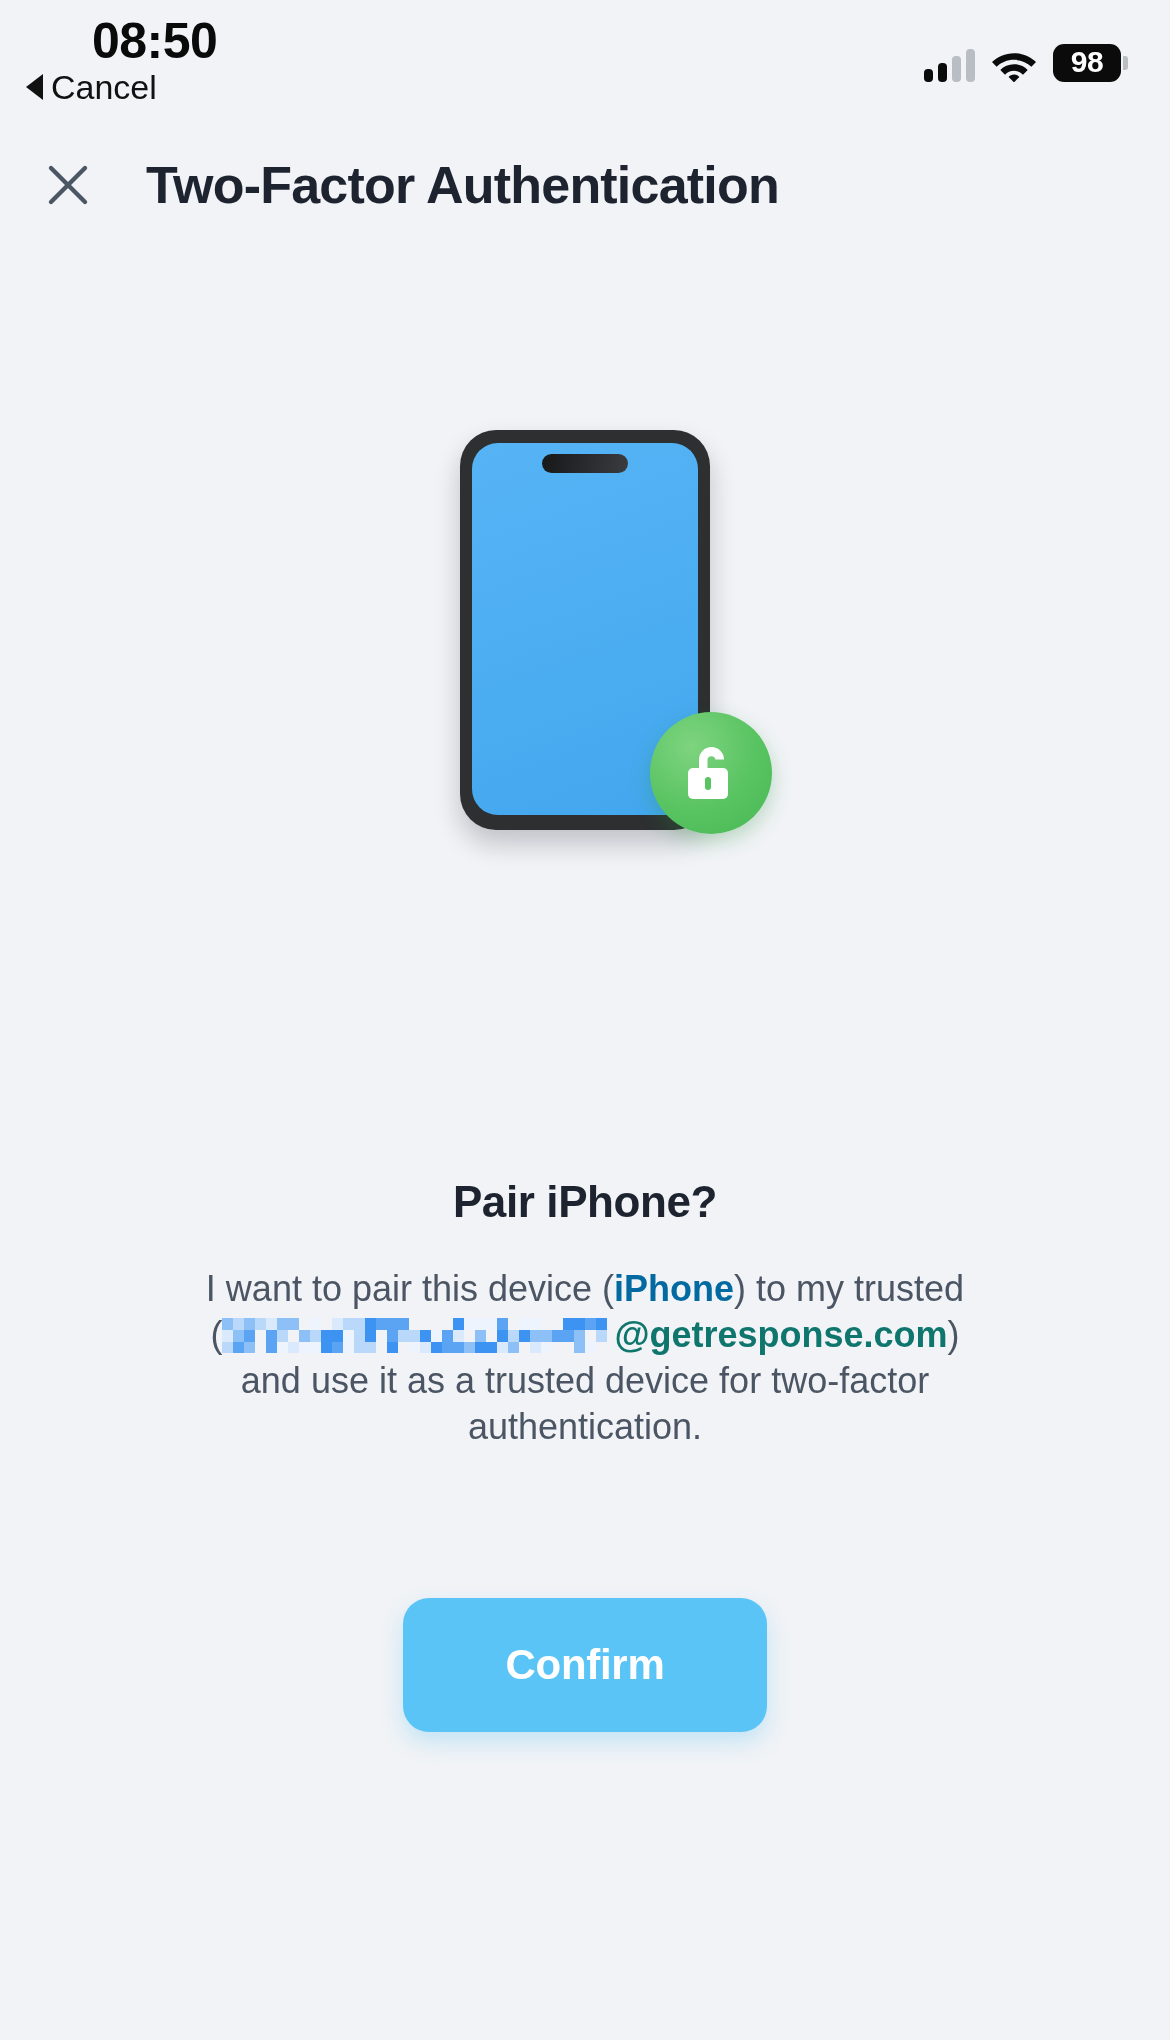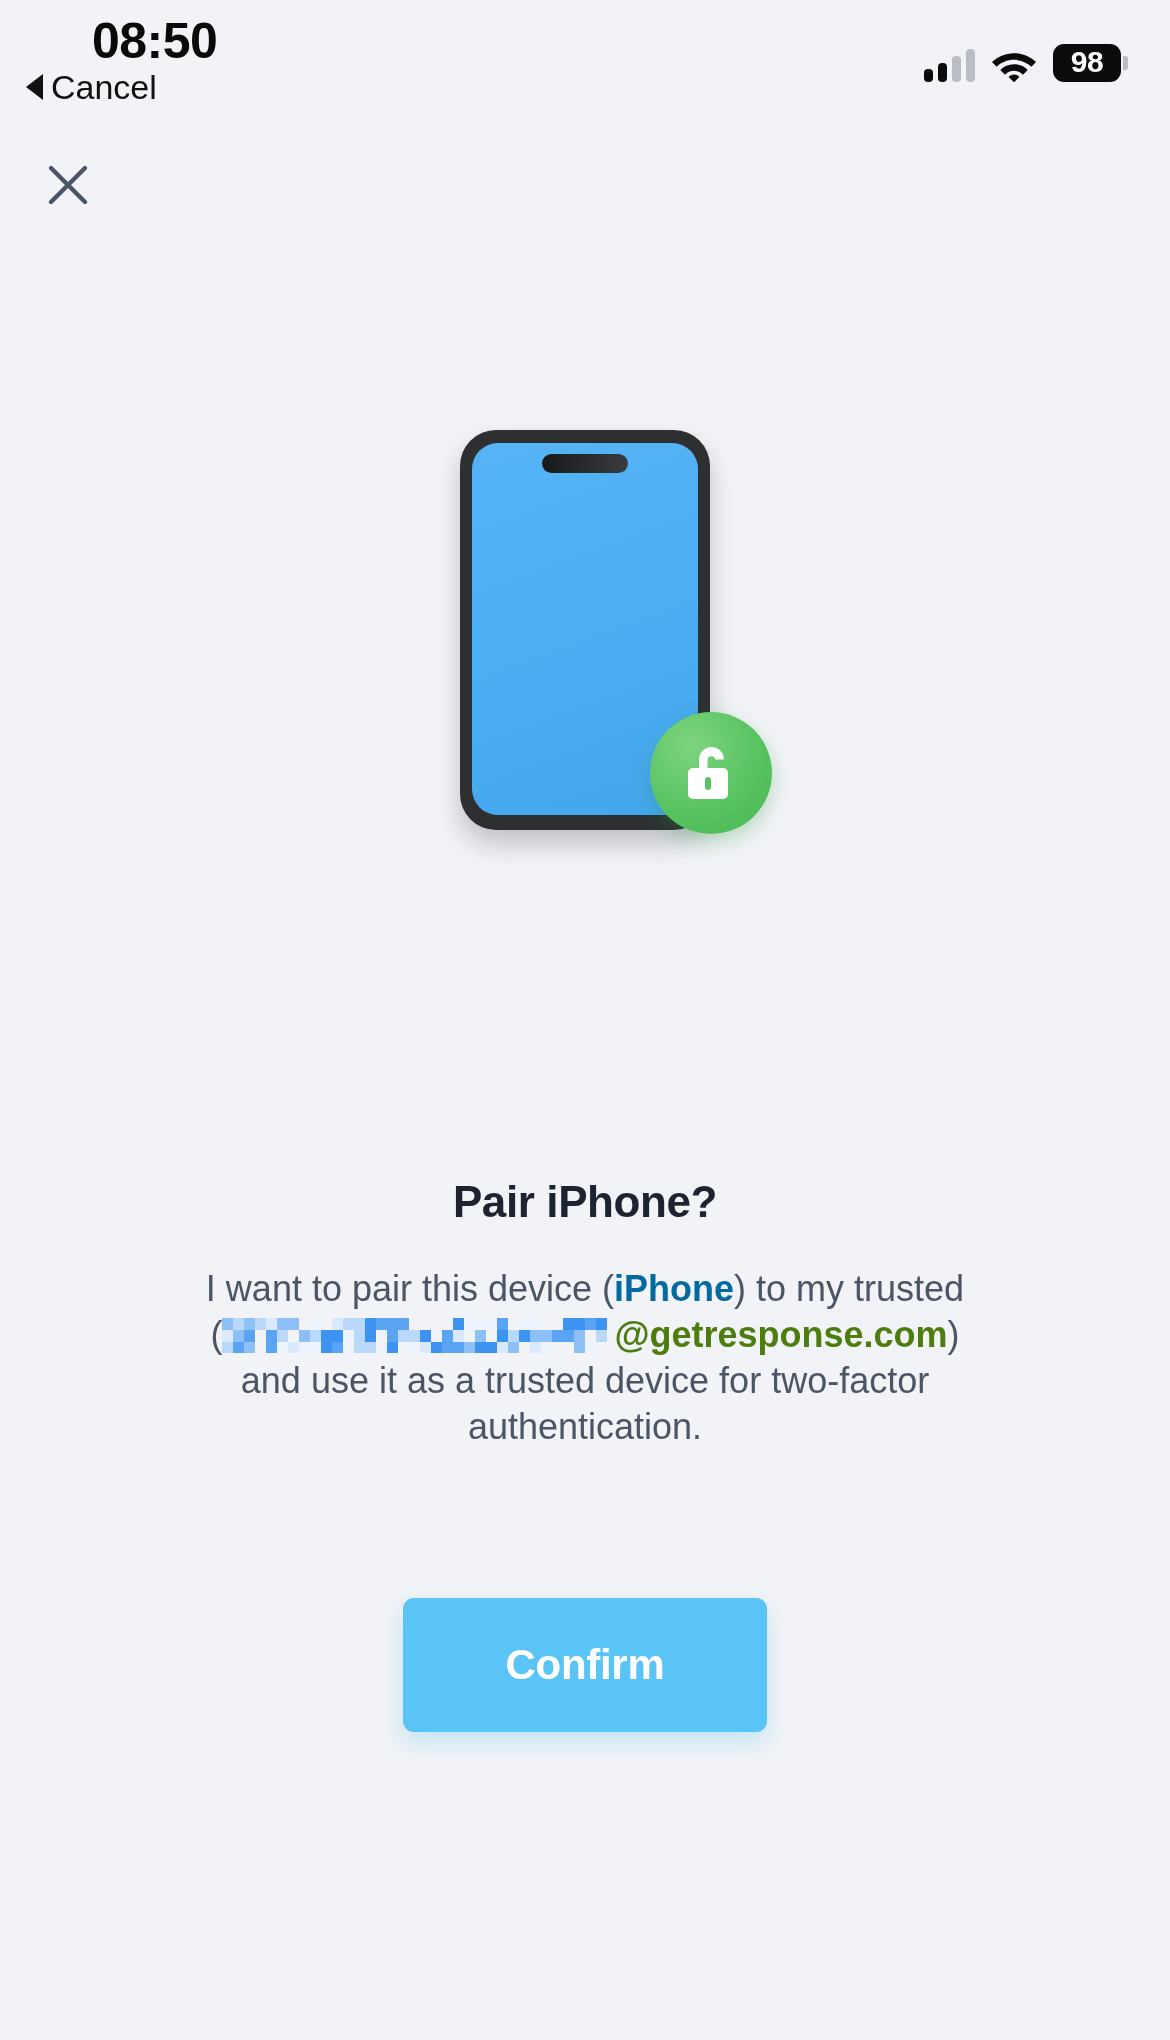--- a/index.html
+++ b/index.html
@@ -210,21 +210,21 @@
   }
   .pair-body {
     margin: 42px auto 0 auto;
     width: 900px;
     font-size: 36px;
     line-height: 1.28;
     color: #4b5563;
     font-weight: 400;
   }
   .pair-body b { color: #0369a1; font-weight: 700; }
-  .email-domain { color: #4d7c0f; font-weight: 700; }
+  .email-domain { color: #0f766e; font-weight: 700; }
 
   
   .redacted {
     display: inline-block;
     vertical-align: -6px;
     width: 392px;
     height: 36px;
     position: relative;
     overflow: hidden;
     filter: blur(0.6px);
@@ -248,21 +248,21 @@
     border: none;
     cursor: pointer;
     display: flex;
     align-items: center;
     justify-content: center;
     line-height: 1;
   }
   .btn-confirm {
     width: 364px;
     height: 134px;
-    border-radius: 11px;
+    border-radius: 26px;
     background: #5bc4f6;
     color: #ffffff;
     font-size: 42px;
     font-weight: 700;
     letter-spacing: -0.3px;
     box-shadow: 0 10px 22px rgba(91,196,246,0.30);
   }
   .btn-cancel {
     width: 288px;
     height: 128px;
@@ -314,20 +314,21 @@
 </div>
 
 <div class="appbar">
   <div class="close-btn">
     <span>
       <svg width="42" height="42" viewBox="0 0 42 42">
         <path d="M4 4 L38 38 M38 4 L4 38" stroke="#4c5564" stroke-width="4.4" stroke-linecap="round"></path>
       </svg>
     </span>
   </div>
+  <div class="appbar-title">Two-Factor Authentication</div>
 </div>
 
 <div class="illustration">
   <div class="phone-wrap">
     <div class="phone-body">
       <div class="phone-screen"></div>
       <div class="phone-notch"></div>
     </div>
     <div class="lock-badge">
       <svg width="58" height="62" viewBox="0 0 58 62">

